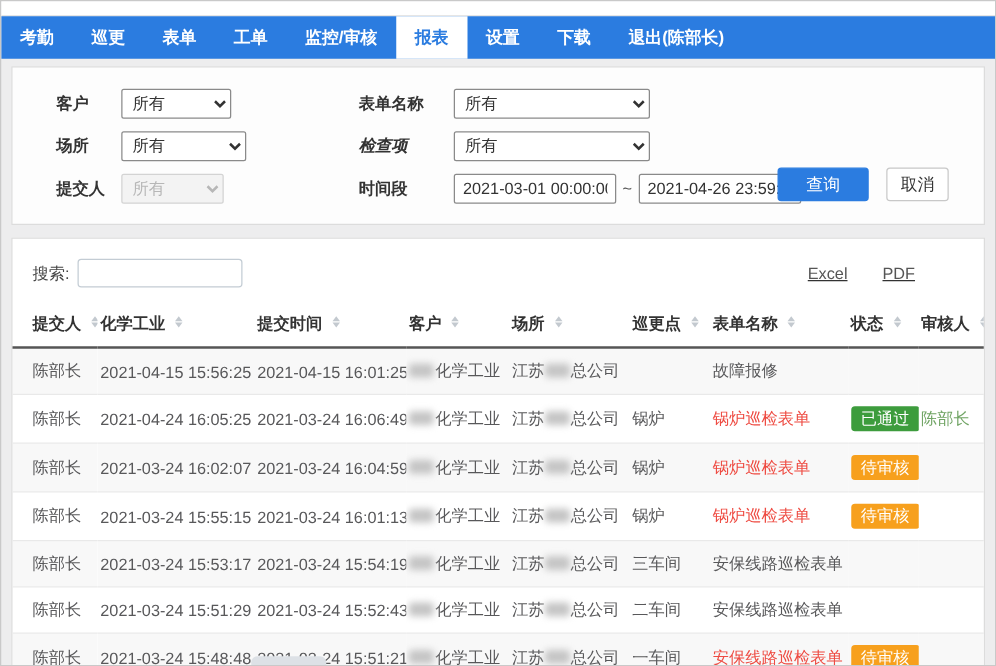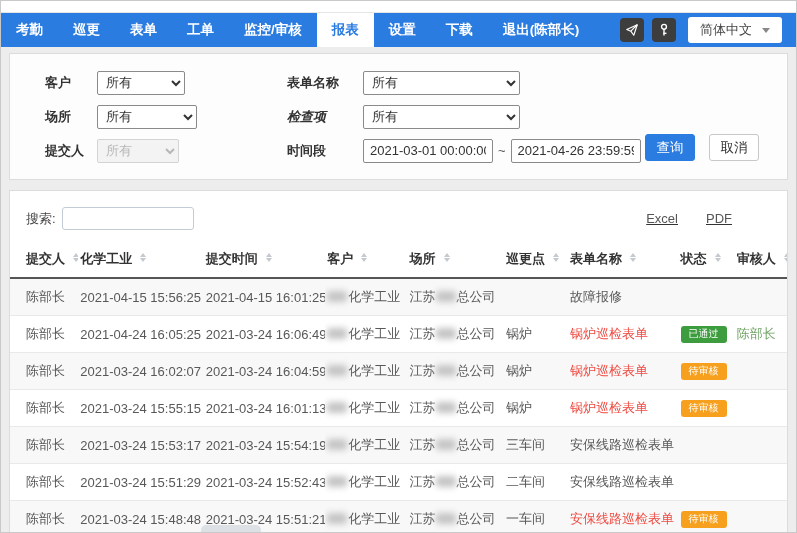--- a/index.html
+++ b/index.html
@@ -51,21 +51,21 @@
   .sel-place   { width:100px; }
   .sel-submitter { width:82px; }
   .sel-wide { width:157px; }
   .time-input {
     width:130px; height:24px; border:1px solid #8a8a8a; border-radius:2px;
     font-family:inherit; font-size:13px; color:#333; padding:0 6px; background:#fff;
   }
   .tilde { margin:0 5px; color:#555; }
   .filter-actions { position:absolute; right:28px; bottom:18px; display:flex; gap:14px; }
   .btn { height:27px; border-radius:3px; font-size:13.5px; cursor:pointer; font-family:inherit; }
-  .btn-primary { background:#2b7ce0; color:#fff; border:1px solid #2b7ce0; width:50px; }
+  .btn-primary { background:#2b7ce0; color:#fff; border:1px solid #2b7ce0; width:73px; }
   .btn-plain { background:#fff; color:#333; border:1px solid #c8c8c8; width:50px; }
 
   
   .table-card { padding:0; position:relative; background:#fff; }
   .search-row { display:flex; align-items:center; padding:16px 55px 12px 16px; }
   .search-label { color:#444; margin-right:6px; }
   .search-input {
     width:132px; height:23px; border:1px solid #c3ccd4; border-radius:3px;
     font-family:inherit; font-size:13px; padding:0 6px;
   }
@@ -89,21 +89,21 @@
   tbody tr:nth-child(odd) { background:#f8f8f8; }
   tbody tr { cursor:pointer; }
   .col0 { padding-left:16px !important; }
   .red-text { color:#ee4b42;font-family:Liberation Serif, serif; }
   .reviewer { color:#70a464; }
   .blurblob {
     display:inline-block; width:20px; height:11px; background:#c4c4c4;
     border-radius:3px; filter:blur(3px); vertical-align:-1px; margin-right:1px;
   }
   .badge {
-    display:inline-block; color:#fff; font-size:10px; border-radius:3px;
+    display:inline-block; color:#fff; font-size:13px; border-radius:3px;
     padding:3px 8px 4px 8px; line-height:1;
   }
   .badge.green { background:#3d9c3d; }
   .badge.orange { background:#f7a01d; }
 
   .pager-sliver {
     position:absolute; left:200px; bottom:0; width:60px; height:7px;
     background:#dde1e6; border-radius:5px 5px 0 0;
   }
 </style>
@@ -117,39 +117,20 @@
       <div class="nav-item">考勤</div>
       <div class="nav-item">巡更</div>
       <div class="nav-item">表单</div>
       <div class="nav-item">工单</div>
       <div class="nav-item">监控/审核</div>
       <div class="nav-item active">报表</div>
       <div class="nav-item">设置</div>
       <div class="nav-item">下载</div>
       <div class="nav-item">退出(陈部长)</div>
     </div>
-  <div class="nav-right">
-    <div class="icon-btn">
-      <svg width="14" height="14" viewBox="0 0 24 24">
-        <path d="M3 11 L21 3 L15 21 L10 14 Z" fill="none" stroke="#fff" stroke-width="2" stroke-linejoin="round"></path>
-        <path d="M10 14 L21 3" fill="none" stroke="#fff" stroke-width="2"></path>
-      </svg>
-    </div>
-    <div class="icon-btn">
-      <svg width="14" height="14" viewBox="0 0 24 24">
-        <circle cx="12" cy="6.5" r="4.2" fill="none" stroke="#fff" stroke-width="2.4"></circle>
-        <rect x="10.8" y="10.5" width="2.4" height="11" fill="#fff"></rect>
-        <rect x="10.8" y="16.5" width="5.4" height="2.4" fill="#fff"></rect>
-      </svg>
-    </div>
-    <div class="lang-select">
-      <span>简体中文</span>
-      <span class="caret-down"></span>
-    </div>
-  </div>
 </nav>
 
 <div class="content">
 
   <section class="card filter-card">
     <div class="filter-row">
       <span class="f-label">客户</span>
       <select class="sel-customer">
         <option>所有</option>
       </select>

